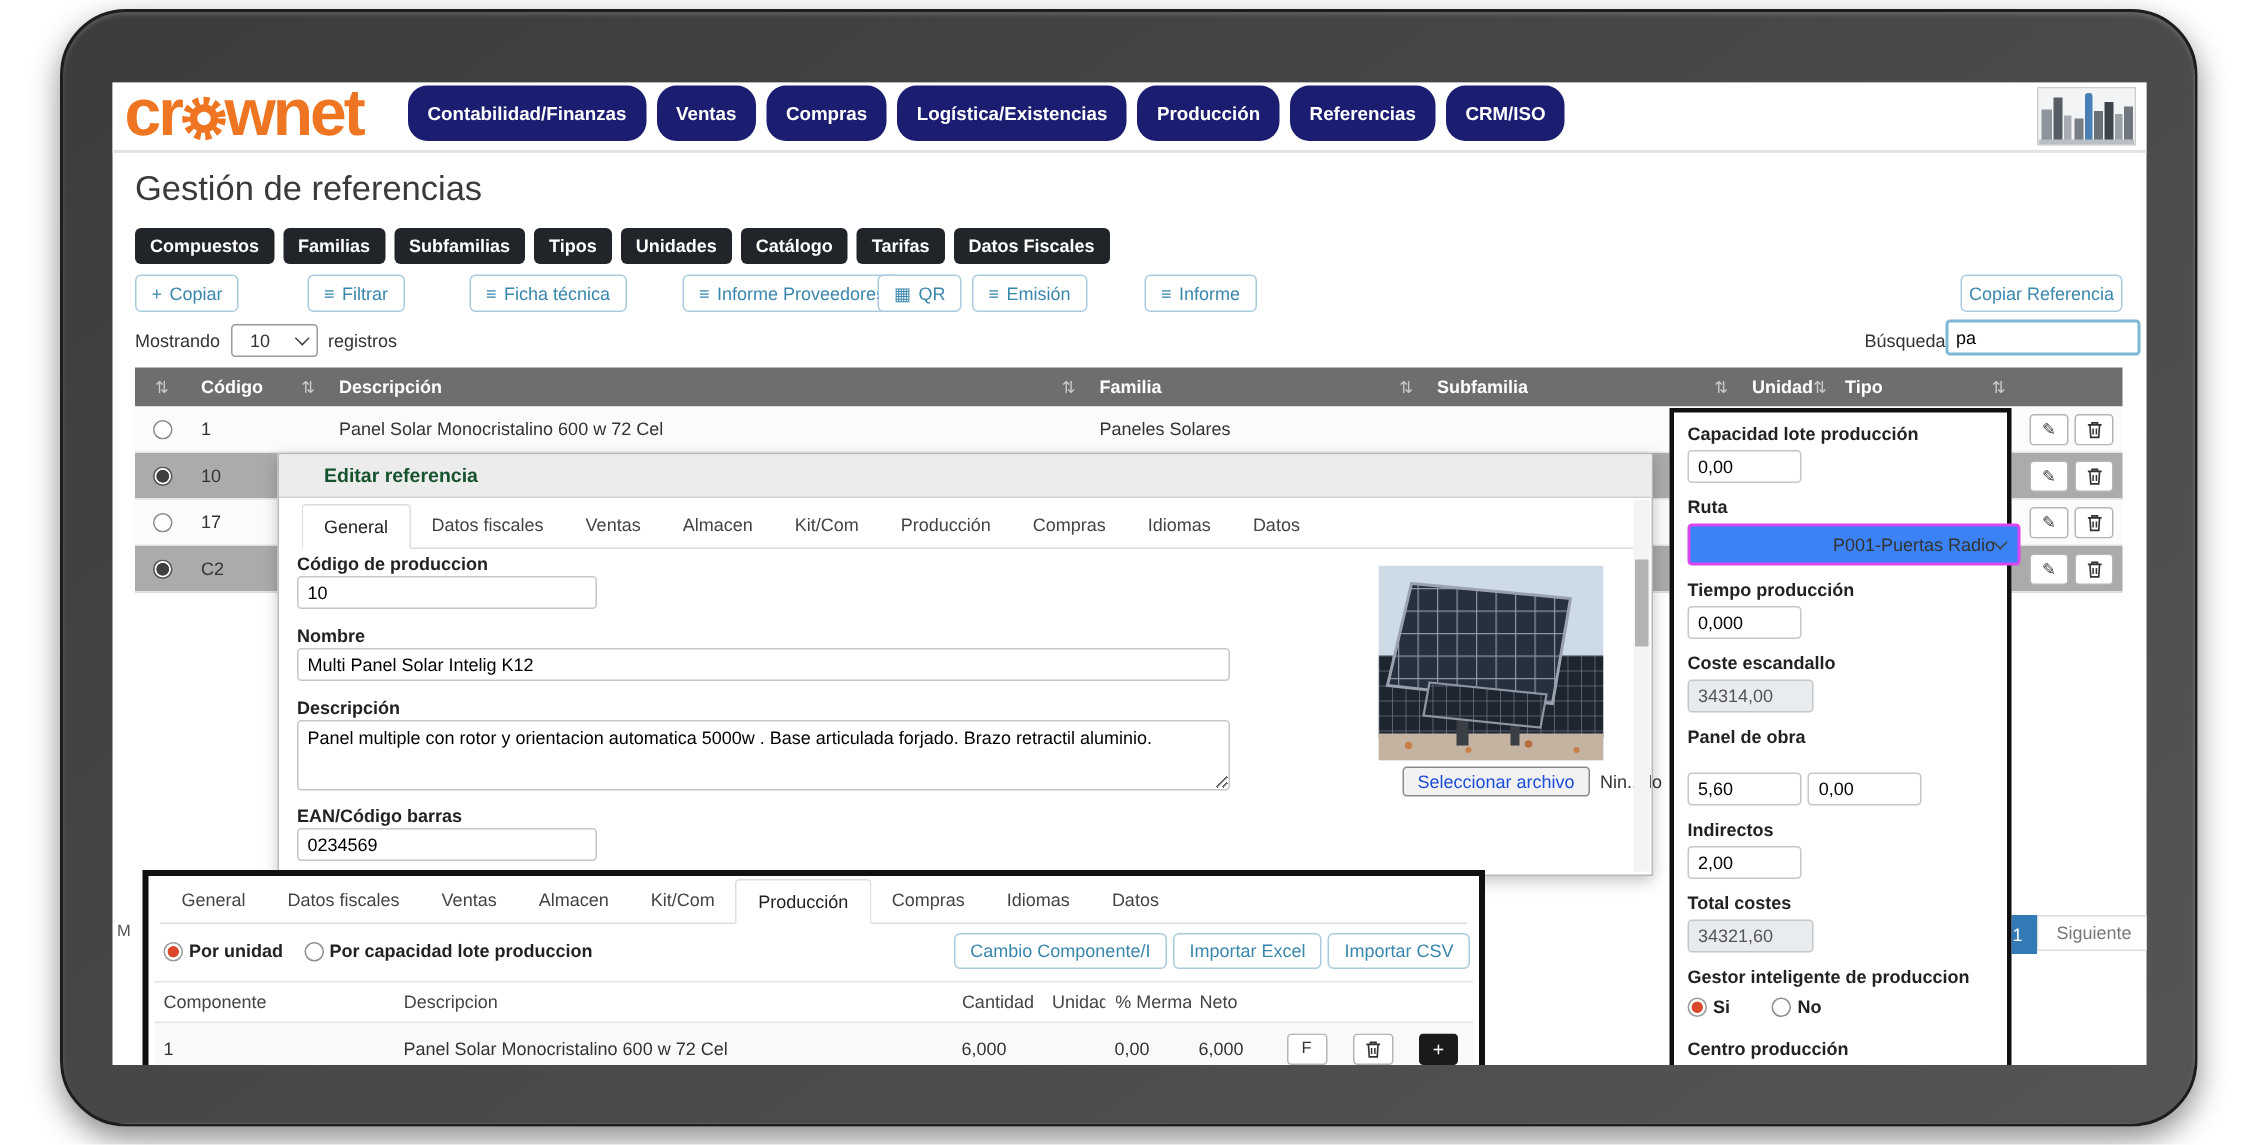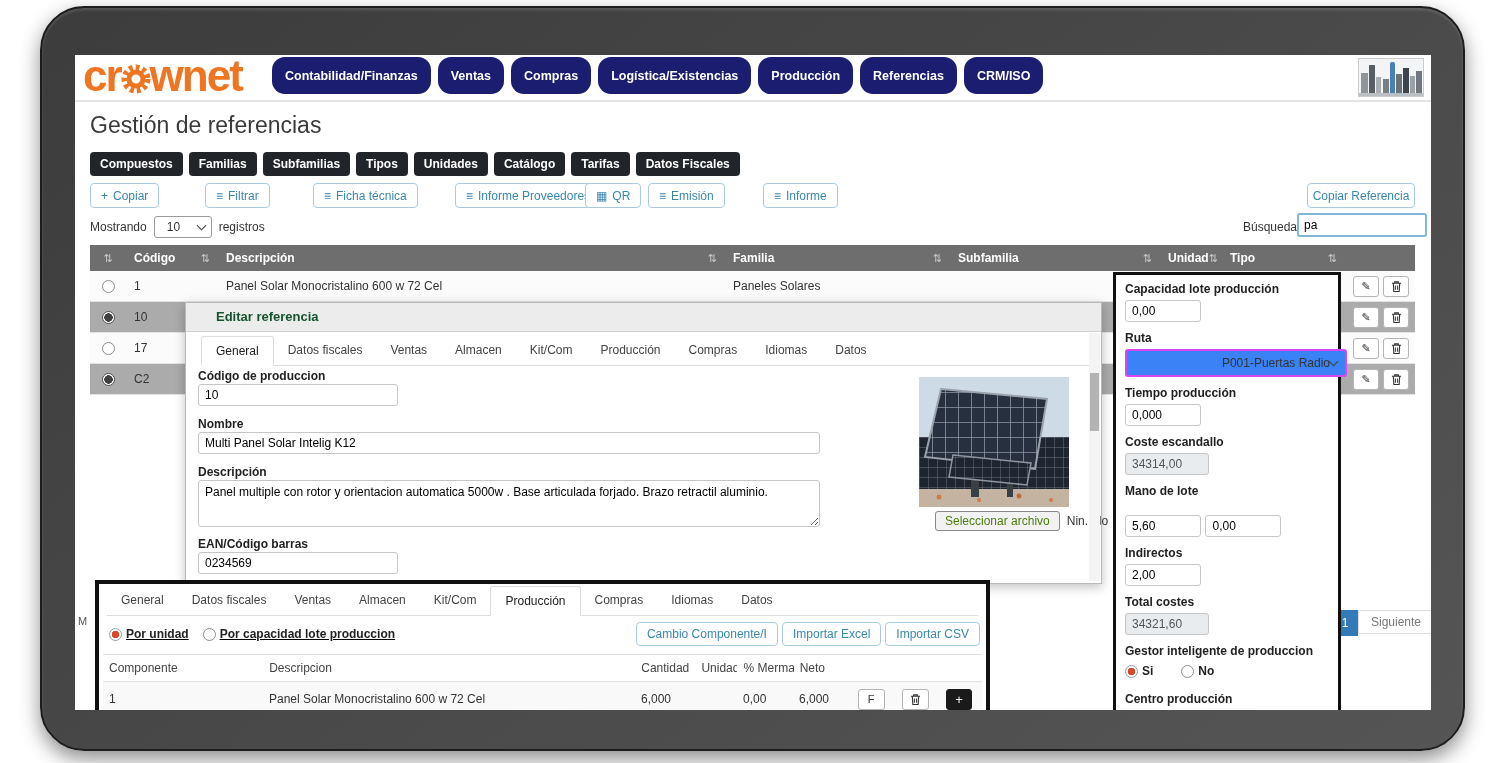--- a/index.html
+++ b/index.html
@@ -62,21 +62,21 @@
   .modal{position:absolute;left:110px;top:247px;width:915px;height:280px;background:#fff;border:1px solid #b9b9b9;
          box-shadow:0 3px 10px rgba(0,0,0,.25);z-index:10;}
   .modal-head{height:28px;background:#ececec;border-bottom:1px solid #cfcfcf;font-size:13px;font-weight:bold;color:#14532d;
               line-height:28px;padding-left:30px;}
   .mtabs{display:flex;margin:4px 12px 0 15px;border-bottom:1px solid #ddd;}
   .mtab{padding:7px 14px;font-size:12px;color:#444;cursor:pointer;white-space:nowrap;}
   .mtab.active{background:#fff;border:1px solid #ddd;border-bottom:1px solid #fff;border-radius:3px 3px 0 0;margin-bottom:-1px;color:#222;}
   .flabel{font-size:12px;font-weight:bold;color:#222;}
   .finput{height:20px;border:1px solid #c6c6c6;border-radius:3px;font-size:12px;padding:0 6px;font-family:"Liberation Sans",sans-serif;box-sizing:content-box;background:#fff;}
   .ftext{border:1px solid #c6c6c6;border-radius:3px;font-size:12px;padding:4px 6px;font-family:"Liberation Sans",sans-serif;resize:both;}
-  .filebtn{border:1px solid #8a8a8a;border-radius:3px;background:#f2f2f2;font-size:12px;color:#4d7c0f;padding:2px 9px;cursor:pointer;white-space:nowrap;}
+  .filebtn{border:1px solid #8a8a8a;border-radius:3px;background:#f2f2f2;font-size:12px;color:#1d4ed8;padding:2px 9px;cursor:pointer;white-space:nowrap;}
   .scrollbar{position:absolute;right:1px;top:30px;bottom:2px;width:11px;background:#f4f4f4;}
   .thumb{position:absolute;left:1px;width:9px;background:#b3b3b3;}
 
   
   .costs{position:absolute;left:1038px;top:217px;width:228px;height:470px;background:#fff;border:3px solid #101010;
          z-index:40;box-sizing:border-box;padding:5px 9px;}
   .costs .flabel{display:block;margin:9px 0 4px 0;}
   .costs .finput{width:62px;}
   .costs .dis{background:#e9ecef;color:#555;}
   .rsel{width:200px;height:24px;border:2px solid #d946ef;border-radius:3px;display:flex;align-items:center;
@@ -84,21 +84,21 @@
   .rgroup{display:flex;gap:28px;align-items:center;margin-top:6px;}
   .ritem{display:flex;gap:4px;align-items:center;font-size:12px;font-weight:bold;color:#222;}
   .fradio{width:13px;height:13px;border-radius:50%;border:1px solid #8d8d8d;background:#fff;box-sizing:border-box;cursor:pointer;}
   .fradio.on{border:1px solid #9a9a9a;background:radial-gradient(circle,#d9482b 0 3.5px,#fff 4px);}
 
   
   .prod{position:absolute;left:20px;top:525px;width:895px;height:210px;background:#fff;border:4px solid #101010;
         z-index:30;box-sizing:border-box;}
   .prod .mtabs{margin:2px 8px 0 8px;}
   .prow{display:flex;align-items:center;justify-content:space-between;padding:6px 6px 6px 10px;}
-  .prow-left{display:flex;gap:14px;align-items:center;text-decoration:underline;}
+  .prow-left{display:flex;gap:14px;align-items:center;}
   .pbtns{display:flex;gap:4px;border-radius:11px;}
   .obtn2{height:24px;border:1px solid #a9cbdf;border-radius:4px;background:#fff;color:#3a87ad;font-size:12px;
          display:flex;align-items:center;padding:0 10px;cursor:pointer;white-space:nowrap;box-sizing:border-box;}
   .ptbl{margin:2px 4px 0 4px;font-size:12px;color:#333;}
   .pthead{display:flex;height:26px;align-items:center;border-top:1px solid #e3e3e3;border-bottom:1px solid #e3e3e3;color:#444;justify-content:space-between;}
   .ptr{display:flex;height:34px;align-items:center;background:#f9f9f9;border-bottom:1px solid #e3e3e3;}
   .ptd{padding:0 6px;box-sizing:border-box;overflow:hidden;white-space:nowrap;}
   .p0{width:160px;} .p1{width:372px;} .p2{width:60px;} .p3{width:42px;} .p4{width:56px;} .p5{width:56px;}
   .p6{width:44px;display:flex;justify-content:center;}
   .blackbtn{width:26px;height:21px;background:#1a1a1a;border:1px solid #1a1a1a;border-radius:3px;color:#fff;display:flex;
@@ -399,21 +399,21 @@
         <span>P001-Puertas Radio</span>
         <span class="chev"></span>
       </div>
 
       <span class="flabel">Tiempo producción</span>
       <input class="finput" value="0,000" style="">
 
       <span class="flabel">Coste escandallo</span>
       <input class="finput dis" style="width: 70px;" value="34314,00">
 
-      <span class="flabel">Mano de lote</span>
+      <span class="flabel">Panel de obra</span>
       <input class="finput" value="5,60" style="">
 
       <input class="finput" style="margin-top: 13px;" value="0,00">
 
       <span class="flabel">Indirectos</span>
       <input class="finput" value="2,00" style="">
 
       <span class="flabel">Total costes</span>
       <input class="finput dis" style="width: 70px;" value="34321,60">
 

